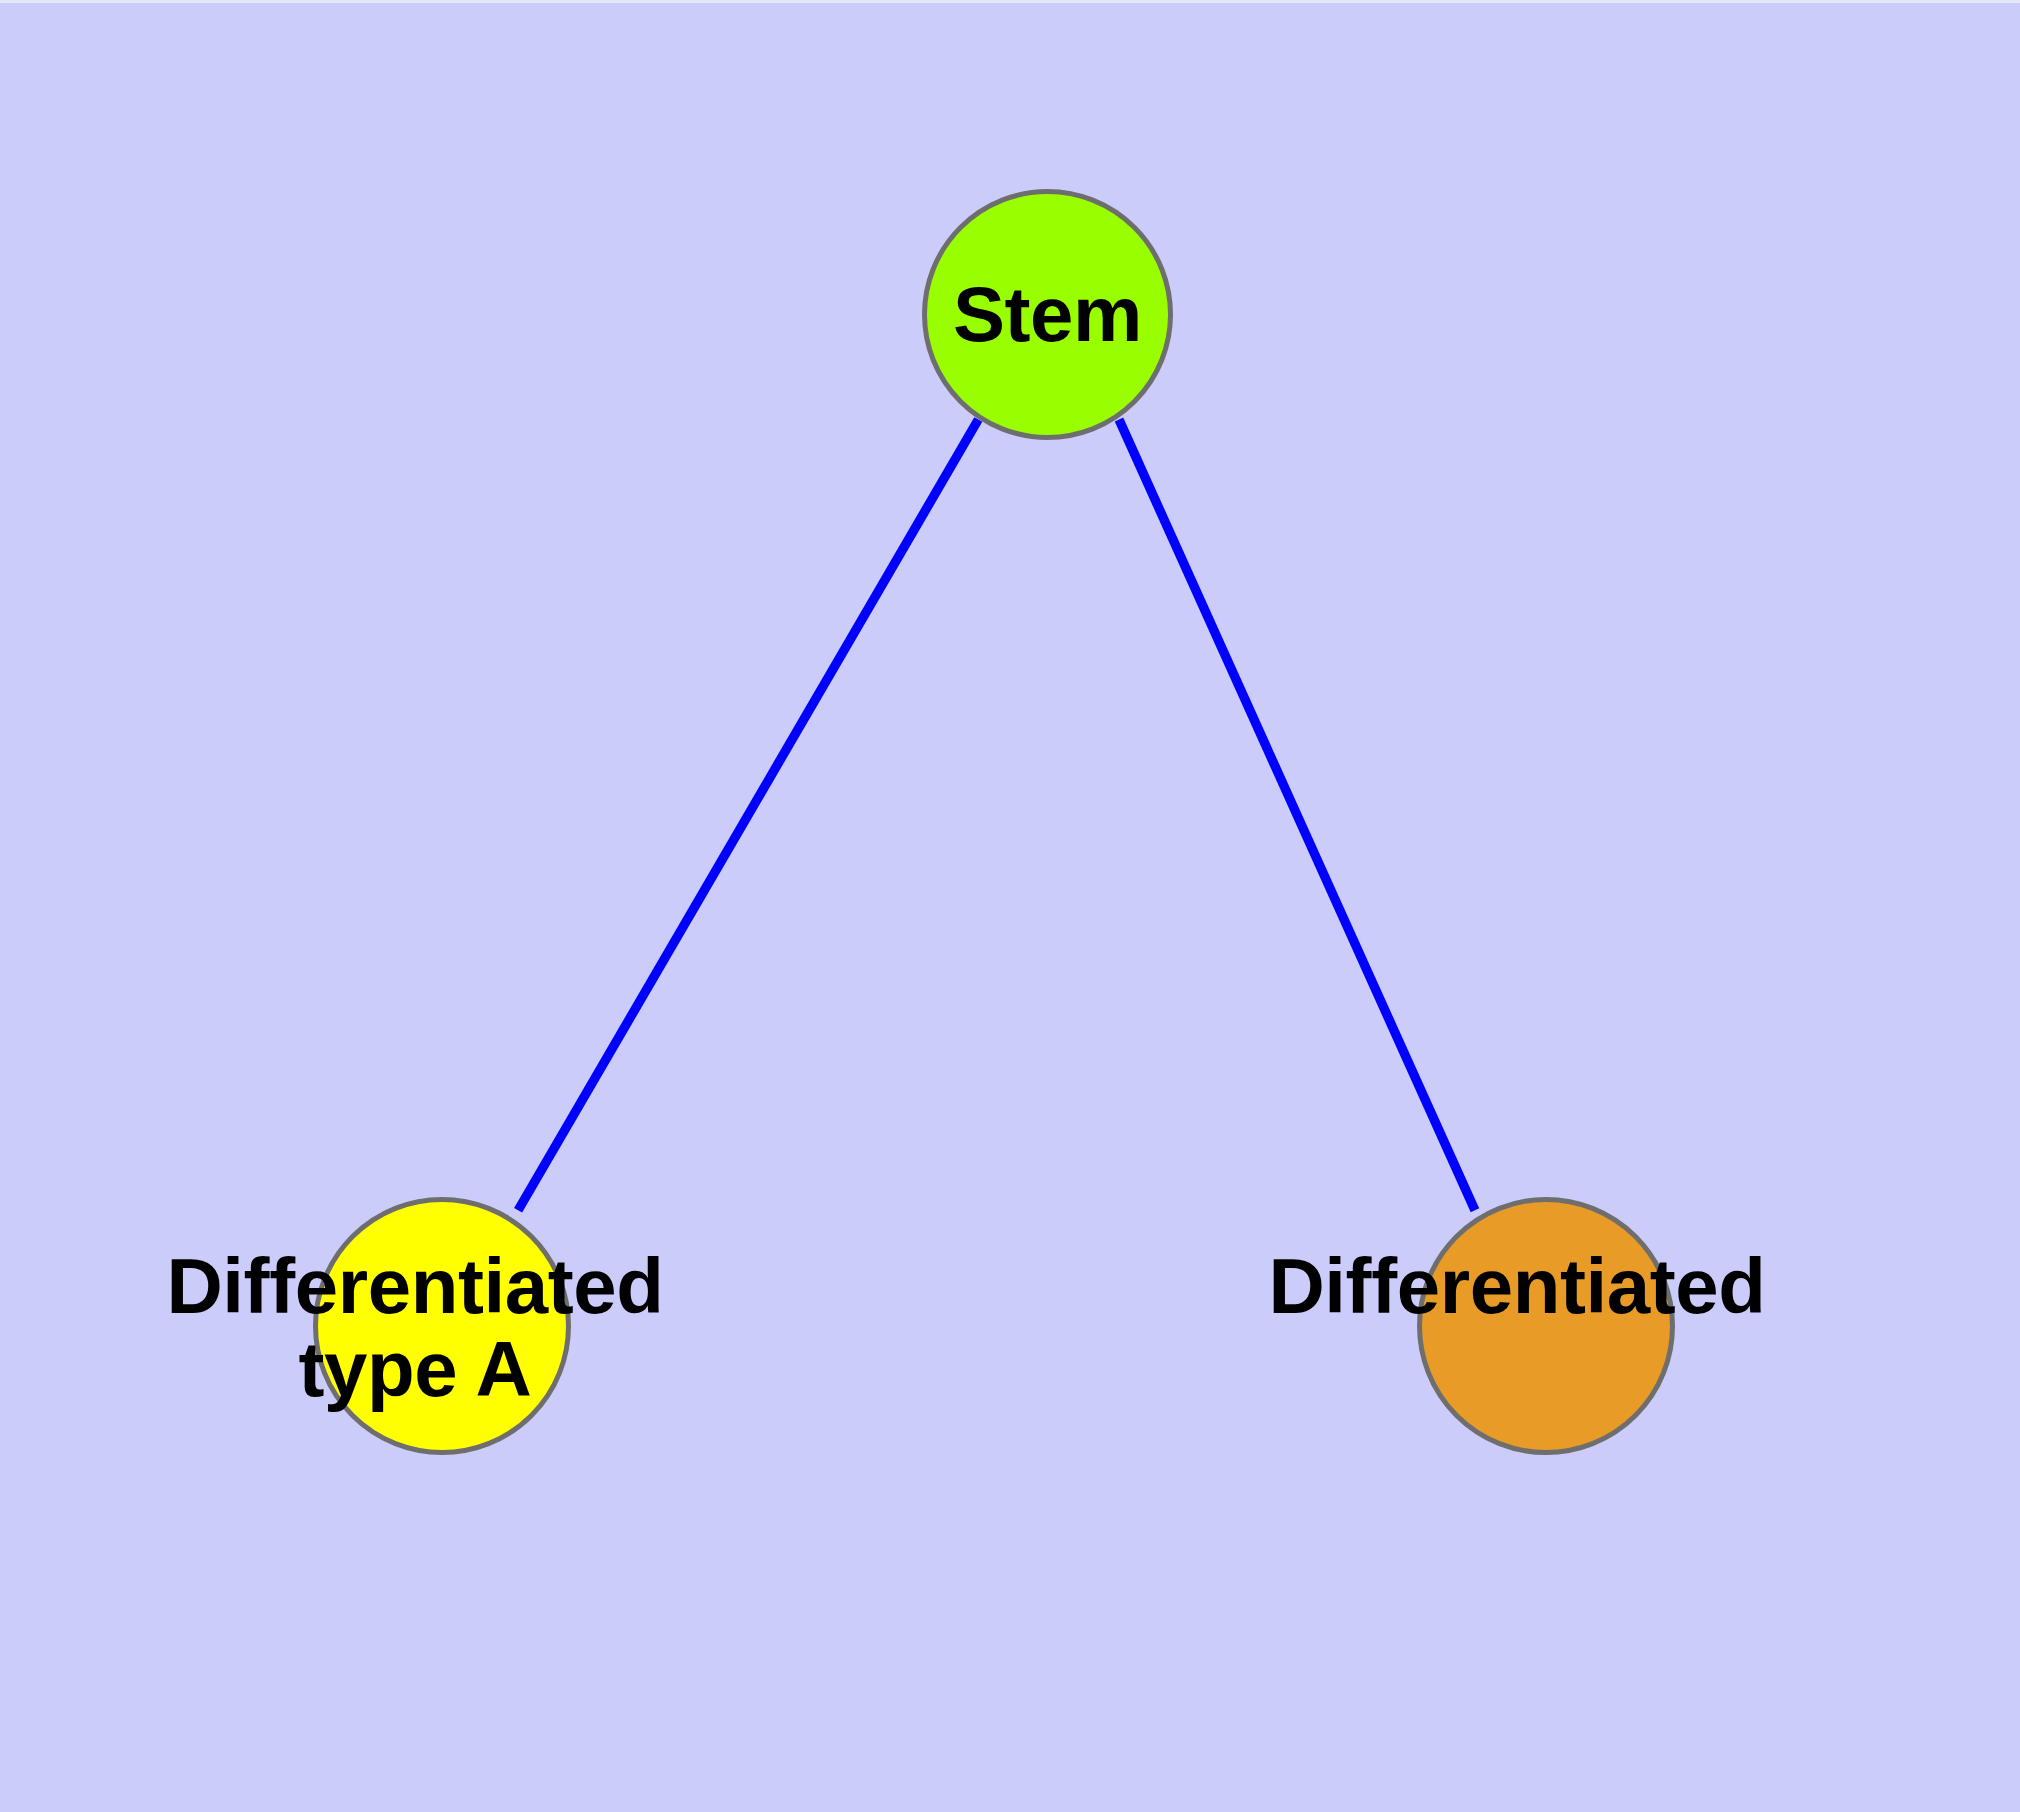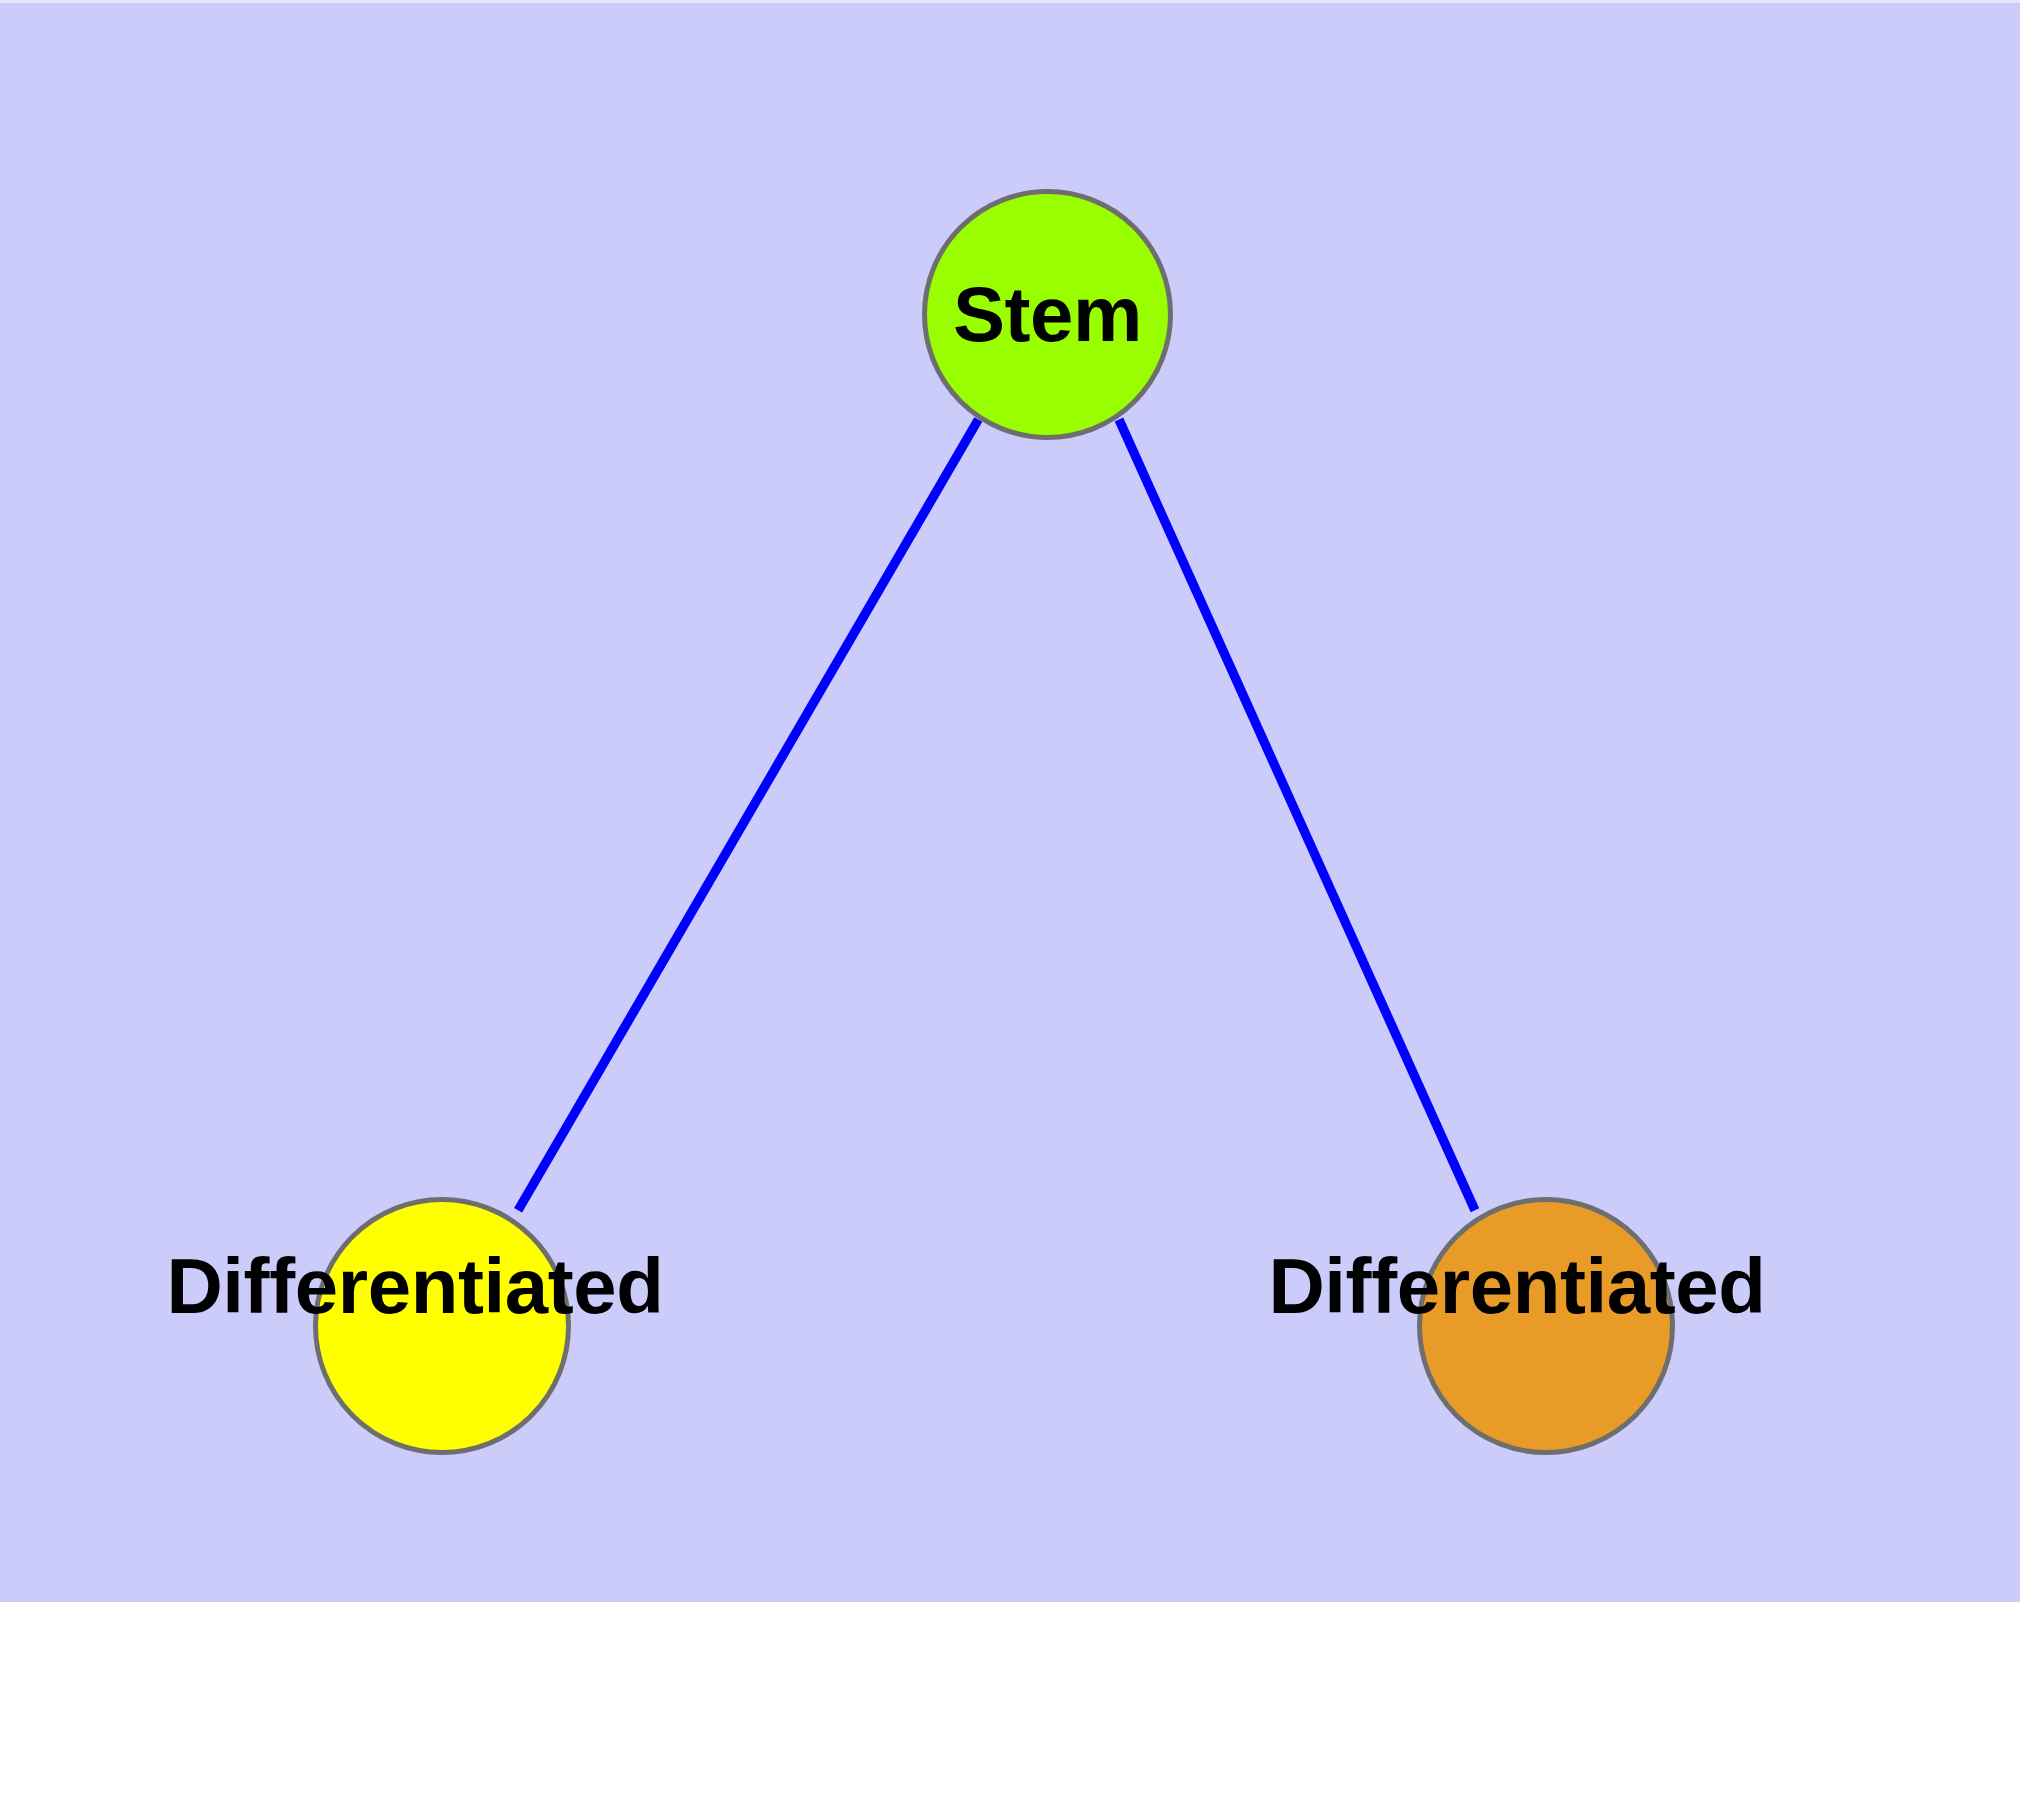--- a/index.html
+++ b/index.html
@@ -50,35 +50,35 @@
   #label-stem {
     font-size: 78px;
   }
   #label-diff-a, #label-diff-b {
     font-size: 78px;
   }
 </style>
 </head>
 <body>
 
-<div id="canvas" style="width: 2021px; height: 1602px; background: rgb(204, 204, 250);">
+<div id="canvas" style="width: 2021px; height: 1812px; background: rgb(204, 204, 250);">
 
   <div id="top-strip" style="background: rgb(230, 230, 251);"></div>
 
   <svg id="graph-svg" viewBox="0 0 2384 2138">
     <line x1="1154" y1="495" x2="611" y2="1428" stroke="#0000ff" stroke-width="11" stroke-linecap="butt"></line>
     <line x1="1320" y1="495" x2="1740" y2="1428" stroke="#0000ff" stroke-width="11" stroke-linecap="butt"></line>
   </svg>
 
   <div class="node-circle" id="node-stem" style="left: 922px; top: 189px; width: 251px; height: 251px; background: rgb(153, 255, 0); border-color: rgb(110, 110, 110); border-width: 5.1px;"></div>
 
   <div class="node-circle" id="node-diff-a" style="left: 313px; top: 1197px; width: 258px; height: 258px; background: rgb(255, 255, 0); border-color: rgb(110, 110, 110); border-width: 5.1px;"></div>
 
   <div class="node-circle" id="node-diff-b" style="left: 1417px; top: 1197px; width: 258px; height: 258px; background: rgb(232, 155, 38); border-color: rgb(110, 110, 110); border-width: 5.1px;"></div>
 
   <div class="node-label" id="label-stem" style="left: 793px; top: 273px; width: 509px; font-size: 78px; color: rgb(0, 0, 0);">Stem</div>
 
-  <div class="node-label" id="label-diff-a" style="left: 76px; top: 1245px; width: 678px; font-size: 78px; color: rgb(0, 0, 0);"><span>Differentiated</span><br></div>
+  <div class="node-label" id="label-diff-a" style="left: 76px; top: 1245px; width: 678px; font-size: 78px; color: rgb(0, 0, 0);"><span>Differentiated</span><br><span>type A</span></div>
 
   <div class="node-label" id="label-diff-b" style="left: 1178px; top: 1245px; width: 678px; font-size: 78px; color: rgb(0, 0, 0);"><span>Differentiated</span><br></div>
 
 </div>
 
 
 </body></html>

